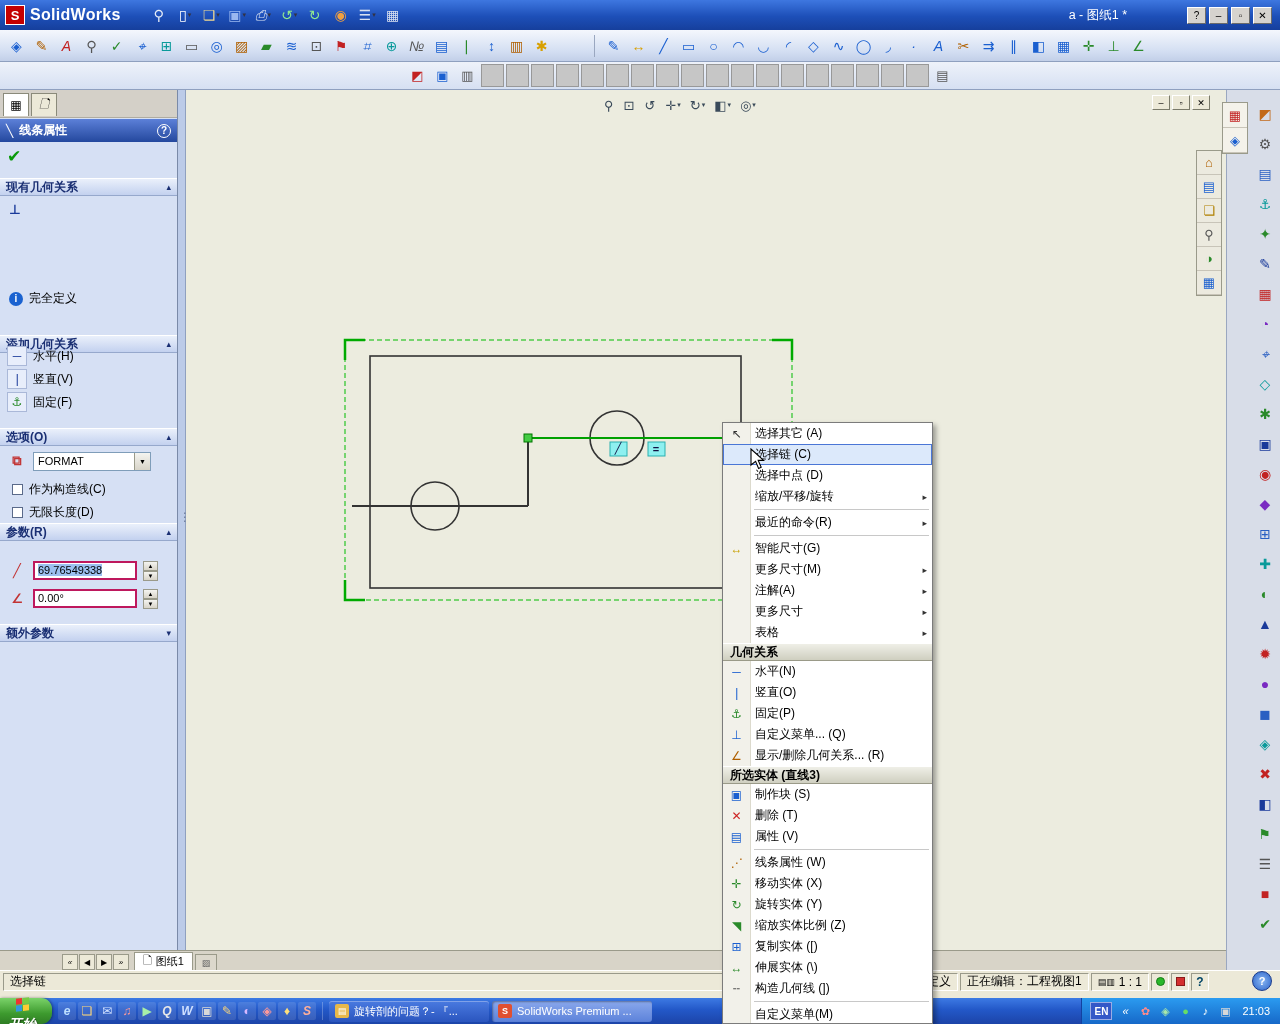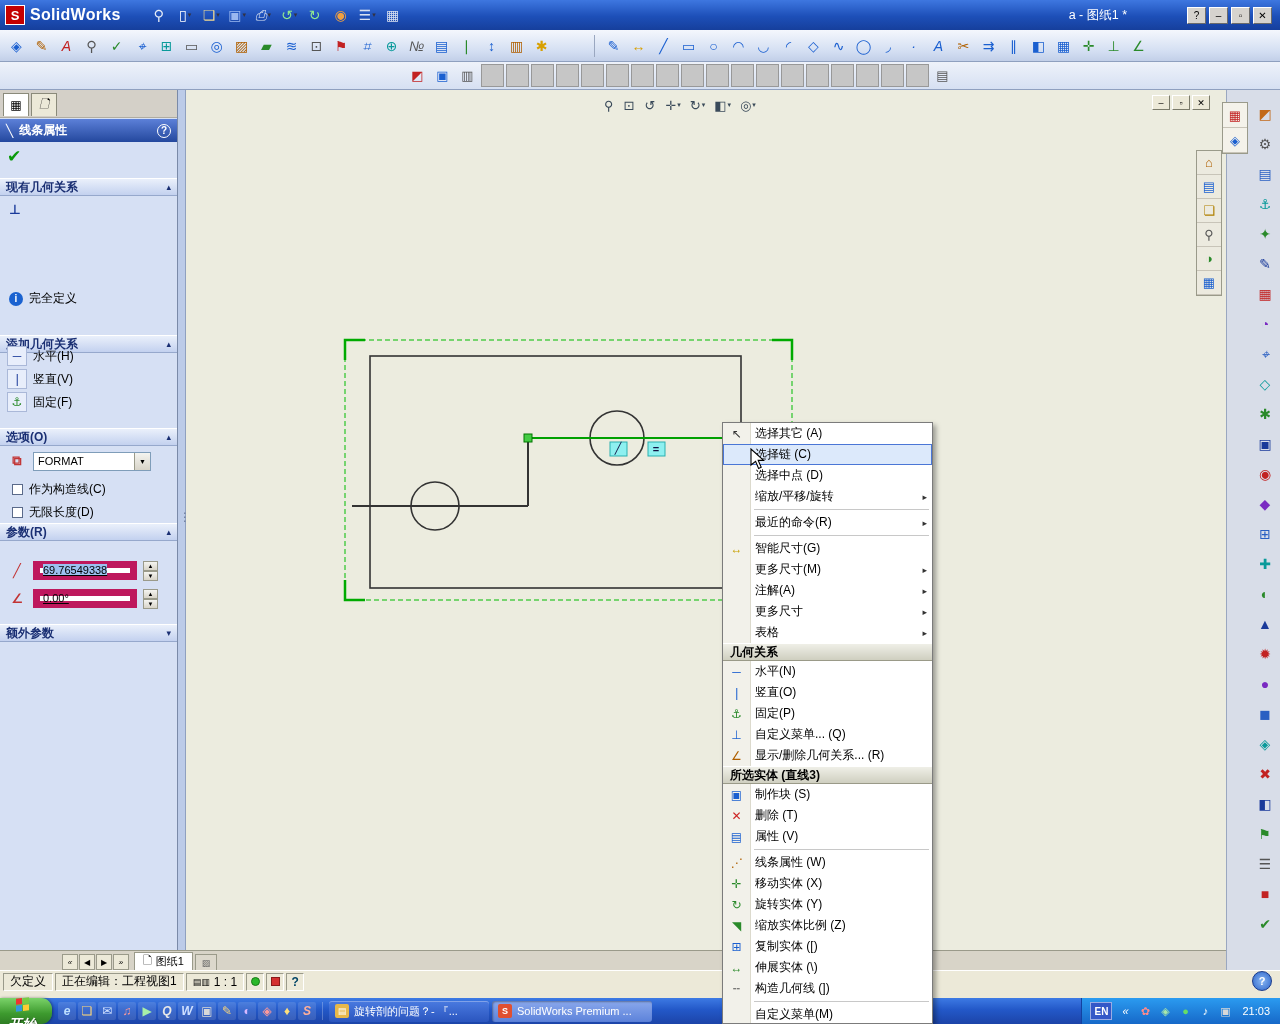--- a/index.html
+++ b/index.html
@@ -63,21 +63,21 @@
     font-size:12px;color:var(--c,#1a3a9a);font-weight:bold;}
   .combo-row{position:absolute;top:361px;left:7px;display:flex;align-items:center;gap:6px;}
   .opt-ico{width:20px;height:20px;display:flex;align-items:center;justify-content:center;color:#c23333;font-weight:bold;font-size:13px;}
   .combo{width:118px;height:19px;background:#fff;border:1px solid #7f9db9;display:flex;align-items:center;padding-left:4px;font-size:11px;}
   .combo .dd{margin-left:auto;width:16px;height:17px;background:linear-gradient(#f4f4f0,#d8d4c8);border-left:1px solid #9a9a8a;
     font-size:7px;display:flex;align-items:center;justify-content:center;}
   .cb-row{position:absolute;left:12px;display:flex;align-items:center;gap:6px;}
   .cbbox{width:11px;height:11px;background:#fff;border:1px solid #5a6a8a;}
   .param-row{position:absolute;left:7px;display:flex;align-items:center;gap:6px;}
   .par-ico{width:20px;height:20px;display:flex;align-items:center;justify-content:center;color:#c23333;font-weight:bold;font-size:13px;}
-  .input{width:104px;height:19px;background:#fff;border:7px solid #be185d;display:flex;align-items:center;padding-left:3px;font-size:11px;text-decoration:underline;}
+  .input{width:104px;height:19px;background:#fff;border:2px solid #be185d;display:flex;align-items:center;padding-left:3px;font-size:11px;}
   .input .seltext{background:#9cc0f0;}
   .spin{width:15px;height:19px;display:flex;flex-direction:column;}
   .spin span{flex:1;background:linear-gradient(#f4f4f0,#d8d4c8);border:1px solid #9a9a8a;font-size:6px;line-height:8px;text-align:center;}
 
   .splitter{position:absolute;left:178px;top:90px;width:8px;height:860px;background:#bccbe8;border-right:1px solid #8fa0bf;}
   .splitter::after{content:"⋮";position:absolute;top:420px;left:1px;color:#6a7a9a;}
 
   
   .canvas{position:absolute;left:186px;top:90px;width:1040px;height:860px;background:#ececdf;}
   .viewbar{position:absolute;left:414px;top:5px;display:flex;align-items:center;gap:1px;}
@@ -935,20 +935,21 @@
         </span>
       </span>
     <span class="sheet-tab">
       <span>🗋</span>
       <span>图纸1</span>
     </span>
     <span class="sheet-extra">▨</span>
   </div>
 
   <div class="statusbar">
+    <span class="sb-cell sb-hint">选择链</span>
     <span class="sb-cell">欠定义</span>
     <span class="sb-cell">正在编辑：工程视图1</span>
     <span class="sb-cell">
       <span style="font-size:9px;margin-right:4px">▤▥</span>
       <span>1 : 1</span>
     </span>
     <span class="sb-cell sb-ind">
         <span class="dot-g"></span>
       </span>
     <span class="sb-cell sb-ind">

